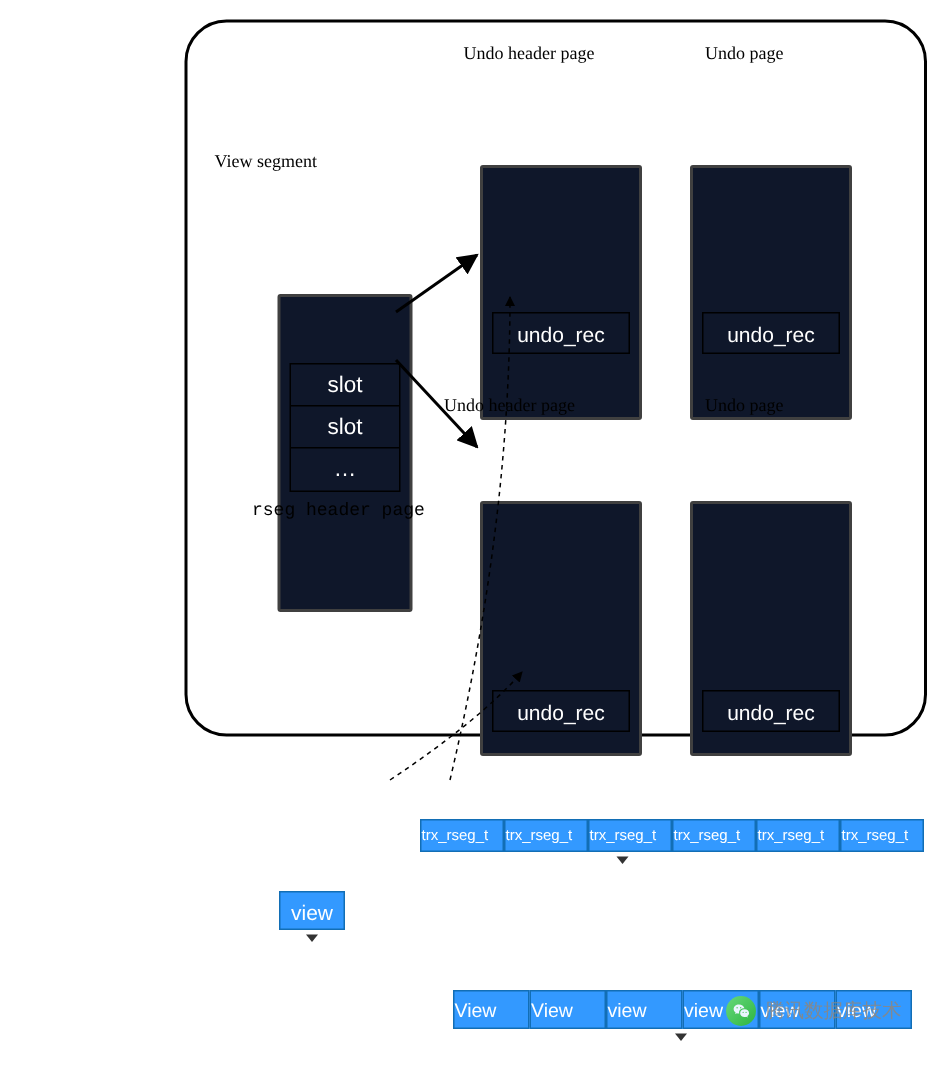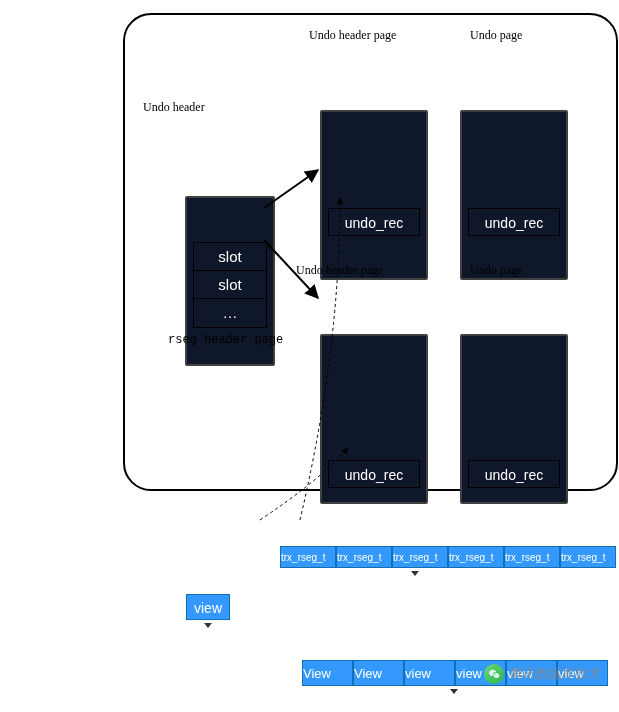--- a/index.html
+++ b/index.html
@@ -127,40 +127,40 @@
     font-weight: bold;
   }
 </style>
 </head>
 <body>
 
 <div class="panel"></div>
 
 <div class="lbl" style="left:309px; top:28px;">Undo header page</div>
 <div class="lbl" style="left:470px; top:28px;">Undo page</div>
-<div class="lbl" style="left:143px; top:100px;">Undo header</div>
+<div class="lbl" style="left:143px; top:100px;">View segment</div>
 
 <div class="box" style="left:320px; top:66px; width:108px; height:170px;">
   <div class="inner" style="left:6px; top:96px; width:92px; height:28px; line-height:28px; font-size:14px;">undo_rec</div>
 </div>
 <div class="box" style="left:460px; top:66px; width:108px; height:170px;">
   <div class="inner" style="left:6px; top:96px; width:92px; height:28px; line-height:28px; font-size:14px;">undo_rec</div>
 </div>
 
 <div class="lbl" style="left:296px; top:263px;">Undo header page</div>
 <div class="lbl" style="left:470px; top:263px;">Undo page</div>
 
 <div class="box" style="left:320px; top:290px; width:108px; height:170px;">
   <div class="inner" style="left:6px; top:124px; width:92px; height:28px; line-height:28px; font-size:14px;">undo_rec</div>
 </div>
 <div class="box" style="left:460px; top:290px; width:108px; height:170px;">
   <div class="inner" style="left:6px; top:124px; width:92px; height:28px; line-height:28px; font-size:14px;">undo_rec</div>
 </div>
 
-<div class="box" style="left:185px; top:152px; width:90px; height:170px;padding-left:39px;">
+<div class="box" style="left:185px; top:152px; width:90px; height:212px;padding-left:39px;">
   <div class="slot-container" style="left:6px; top:44px; width:74px;">
     <div class="slot">slot</div>
     <div class="slot">slot</div>
     <div class="slot">…</div>
   </div>
 </div>
 <div class="lbl" style="left:168px; top:333px;font-family:Liberation Mono, monospace;">rseg header page</div>
 
 <div class="row" style="left:280px; top:546px;">
   <div class="cell cell-sm">trx_rseg_t</div>

